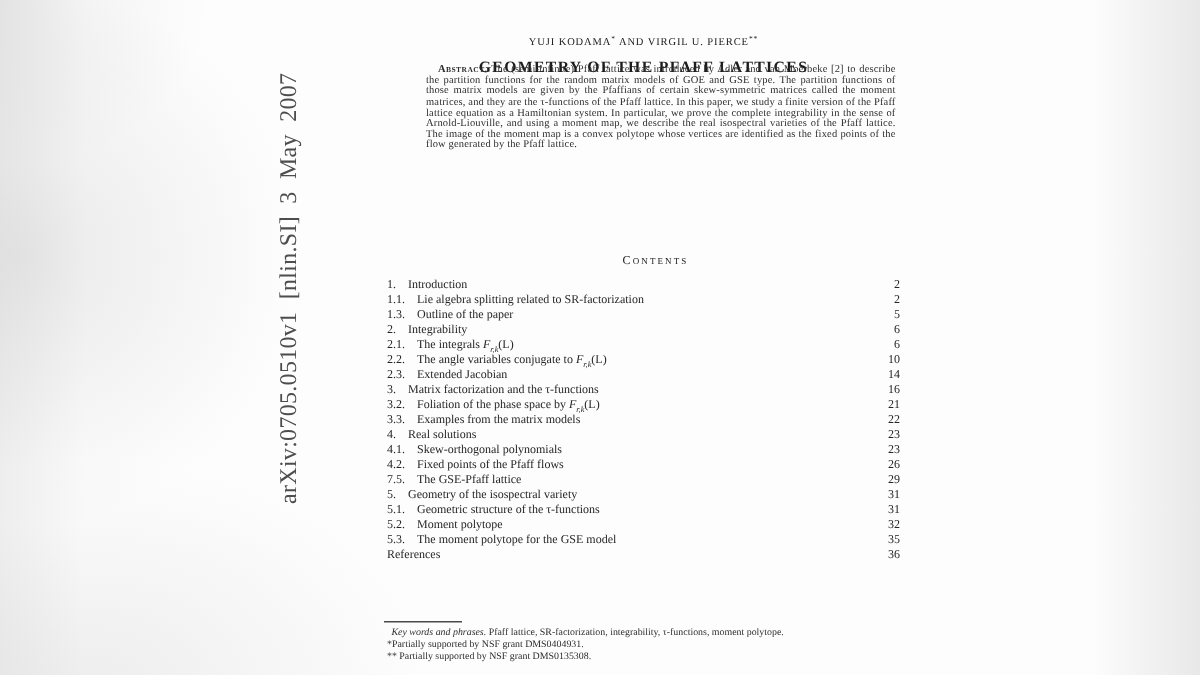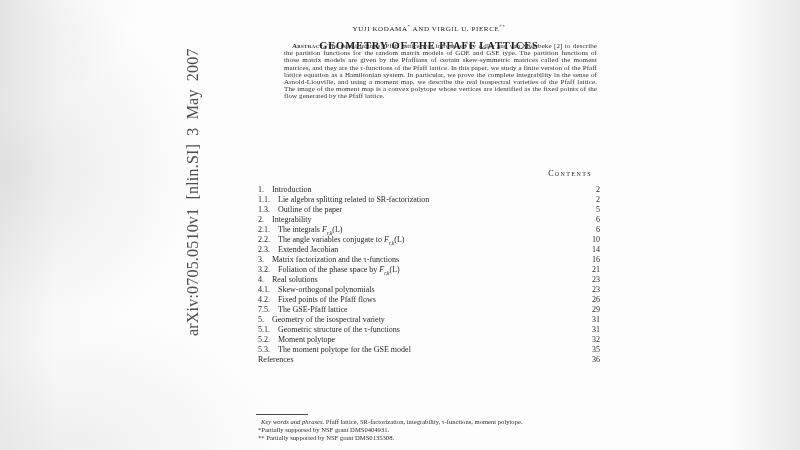--- a/index.html
+++ b/index.html
@@ -63,22 +63,22 @@
     line-height: 7.2px;
     text-align: justify;
     text-indent: 8px;
     letter-spacing: 0.1px;
     color: #2d2d2d;
   }
   .abs-label { font-variant: small-caps; letter-spacing: 0.3px; font-weight: bold; }
 
   .contents-h {
     position: absolute;
-    left: 250px; top: 169px; width: 342px;
-    text-align: right;
+    left: 266px; top: 169px; width: 342px;
+    text-align: center;
     font-size: 8px;
     font-variant: small-caps;
     letter-spacing: 1.4px;
     color: #222;
   }
 
   .toc {
     position: absolute;
     left: 258px; top: 185px; width: 342px;
     font-size: 8px;
@@ -157,20 +157,25 @@
       <span class="tnum">3.</span>
       <span class="tlabel"><span>Matrix factorization and the τ-functions</span><span class="mv"></span><sub class="ms"></sub><span></span></span>
       <span class="tpage">16</span>
     </div>
   <div class="trow">
       <span class="tnum">3.2.</span>
       <span class="tlabel"><span>Foliation of the phase space by </span><span class="mv">F</span><sub class="ms">r,k</sub><span>(L)</span></span>
       <span class="tpage">21</span>
     </div>
   <div class="trow">
+      <span class="tnum">3.3.</span>
+      <span class="tlabel"><span>Examples from the matrix models</span><span class="mv"></span><sub class="ms"></sub><span></span></span>
+      <span class="tpage">22</span>
+    </div>
+  <div class="trow">
       <span class="tnum">4.</span>
       <span class="tlabel"><span>Real solutions</span><span class="mv"></span><sub class="ms"></sub><span></span></span>
       <span class="tpage">23</span>
     </div>
   <div class="trow">
       <span class="tnum">4.1.</span>
       <span class="tlabel"><span>Skew-orthogonal polynomials</span><span class="mv"></span><sub class="ms"></sub><span></span></span>
       <span class="tpage">23</span>
     </div>
   <div class="trow">

